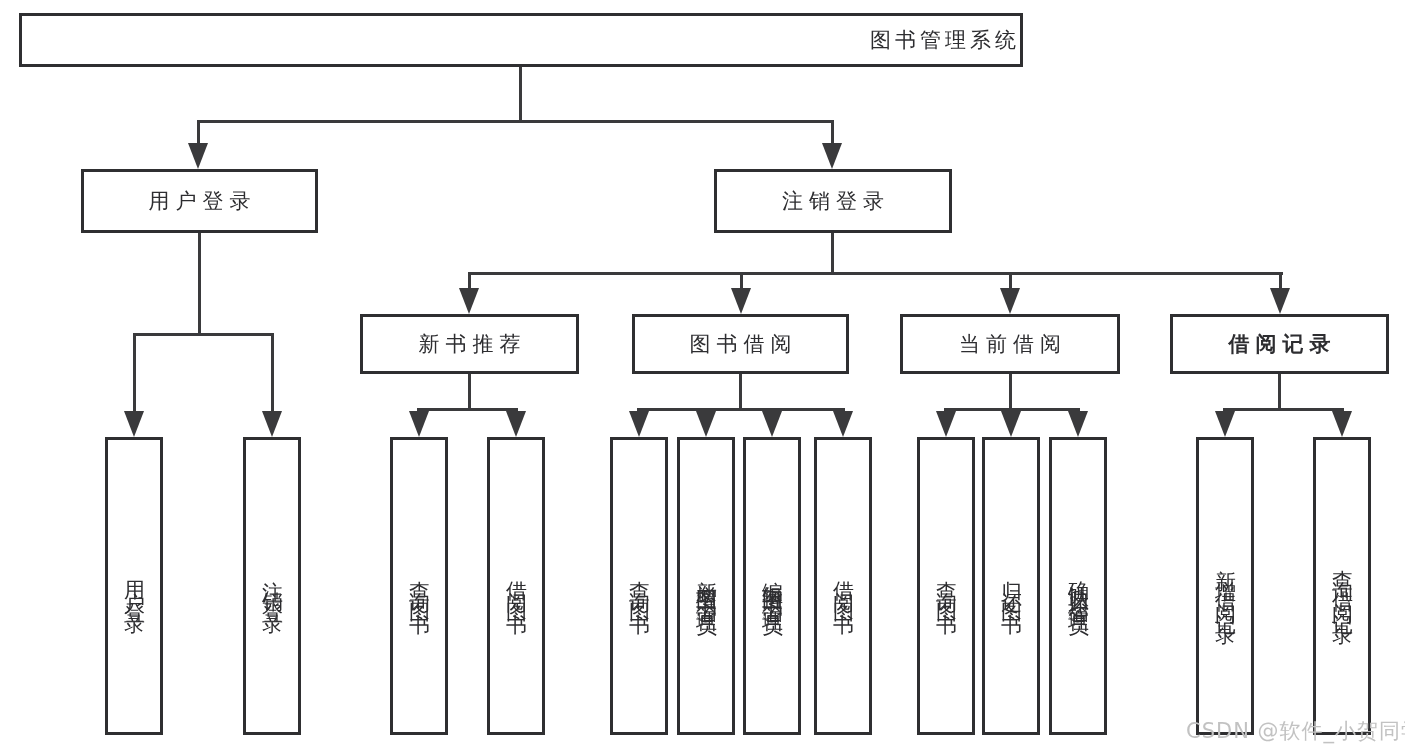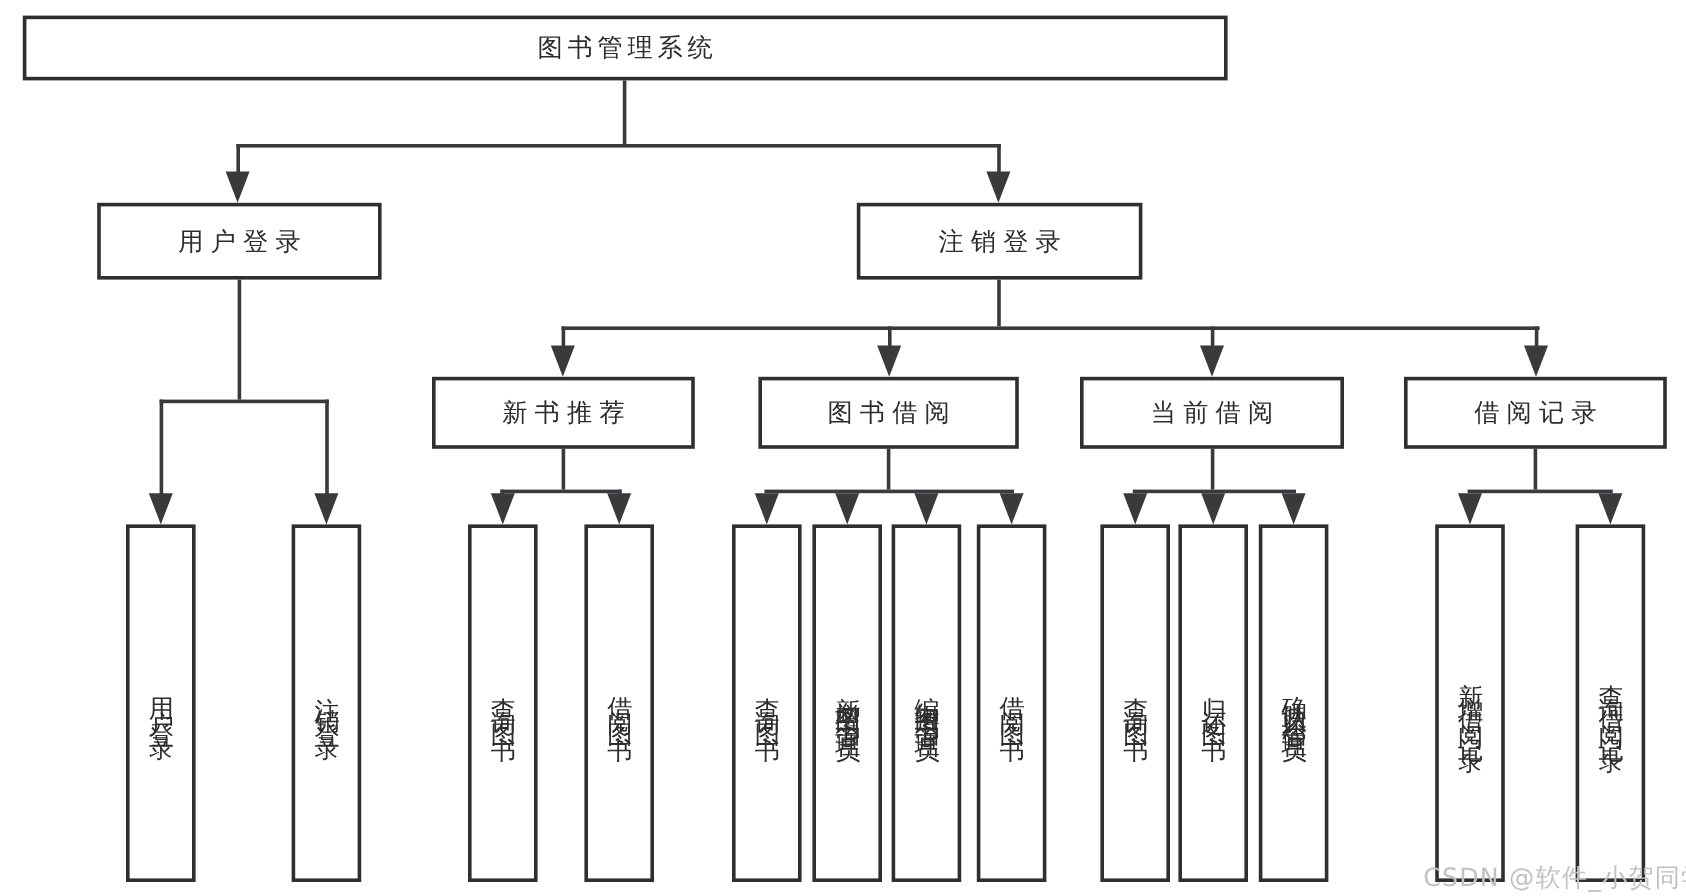--- a/index.html
+++ b/index.html
@@ -17,21 +17,21 @@
     border:3px solid #2f2f31;
     box-sizing:border-box;
     display:flex;
     align-items:center;
     justify-content:center;
     font-size:21px;
     letter-spacing:6px;
     text-indent:6px;
     white-space:nowrap;
   }
-  .root-box { letter-spacing:4px; text-indent:4px; }
+  .root-box { letter-spacing:4px; text-indent:4px;justify-content:flex-end; }
   .leaf {
     position:absolute;
     width:58px; height:298px;
     background:#ffffff;
     border:3px solid #2f2f31;
     box-sizing:border-box;
     display:flex;
     align-items:center;
     justify-content:center;
   }
@@ -107,21 +107,21 @@
 
   <div class="box" style="left:360px; top:314px; width:219px; height:60px;">
     <span>新书推荐</span>
   </div>
   <div class="box" style="left:632px; top:314px; width:217px; height:60px;">
     <span>图书借阅</span>
   </div>
   <div class="box" style="left:900px; top:314px; width:220px; height:60px;">
     <span>当前借阅</span>
   </div>
-  <div class="box" style="left:1170px; top:314px; width:219px; height:60px;">
+  <div class="box" style="left:1170px; top:314px; width:219px; height:60px;font-weight:bold;">
     <span>借阅记录</span>
   </div>
 
   <div class="vline" style="left:468px; top:374px; height:34px;"></div>
   <div class="hline" style="left:417px; top:408px; width:101px;"></div>
   <div class="vline" style="left:417px; top:408px; height:6px;"></div>
   <div class="arrow" style="left:409px; top:411px;"></div>
   <div class="vline" style="left:515px; top:408px; height:6px;"></div>
   <div class="arrow" style="left:506px; top:411px;"></div>
 

